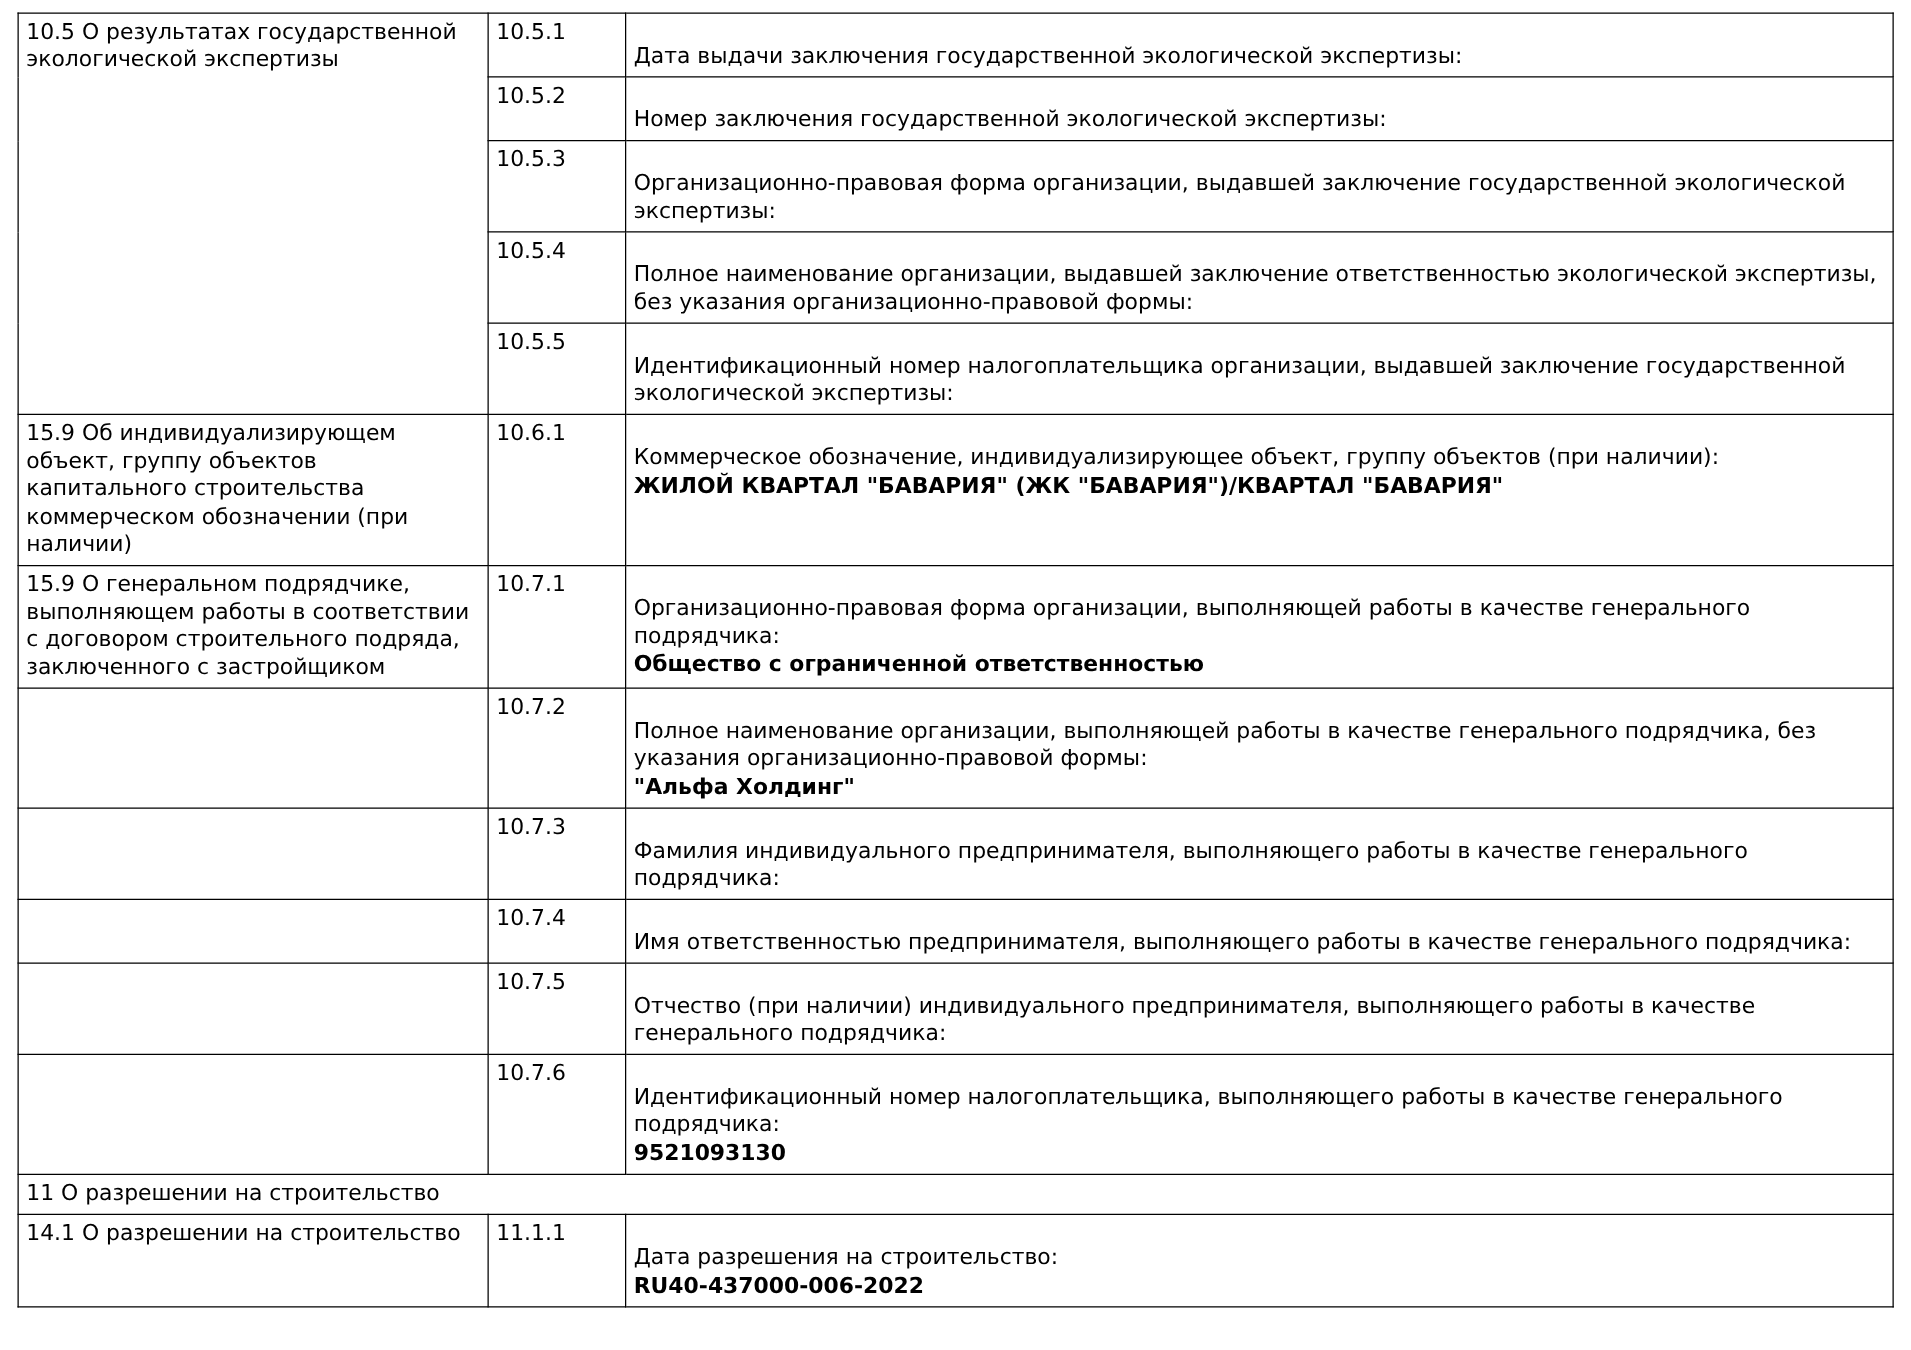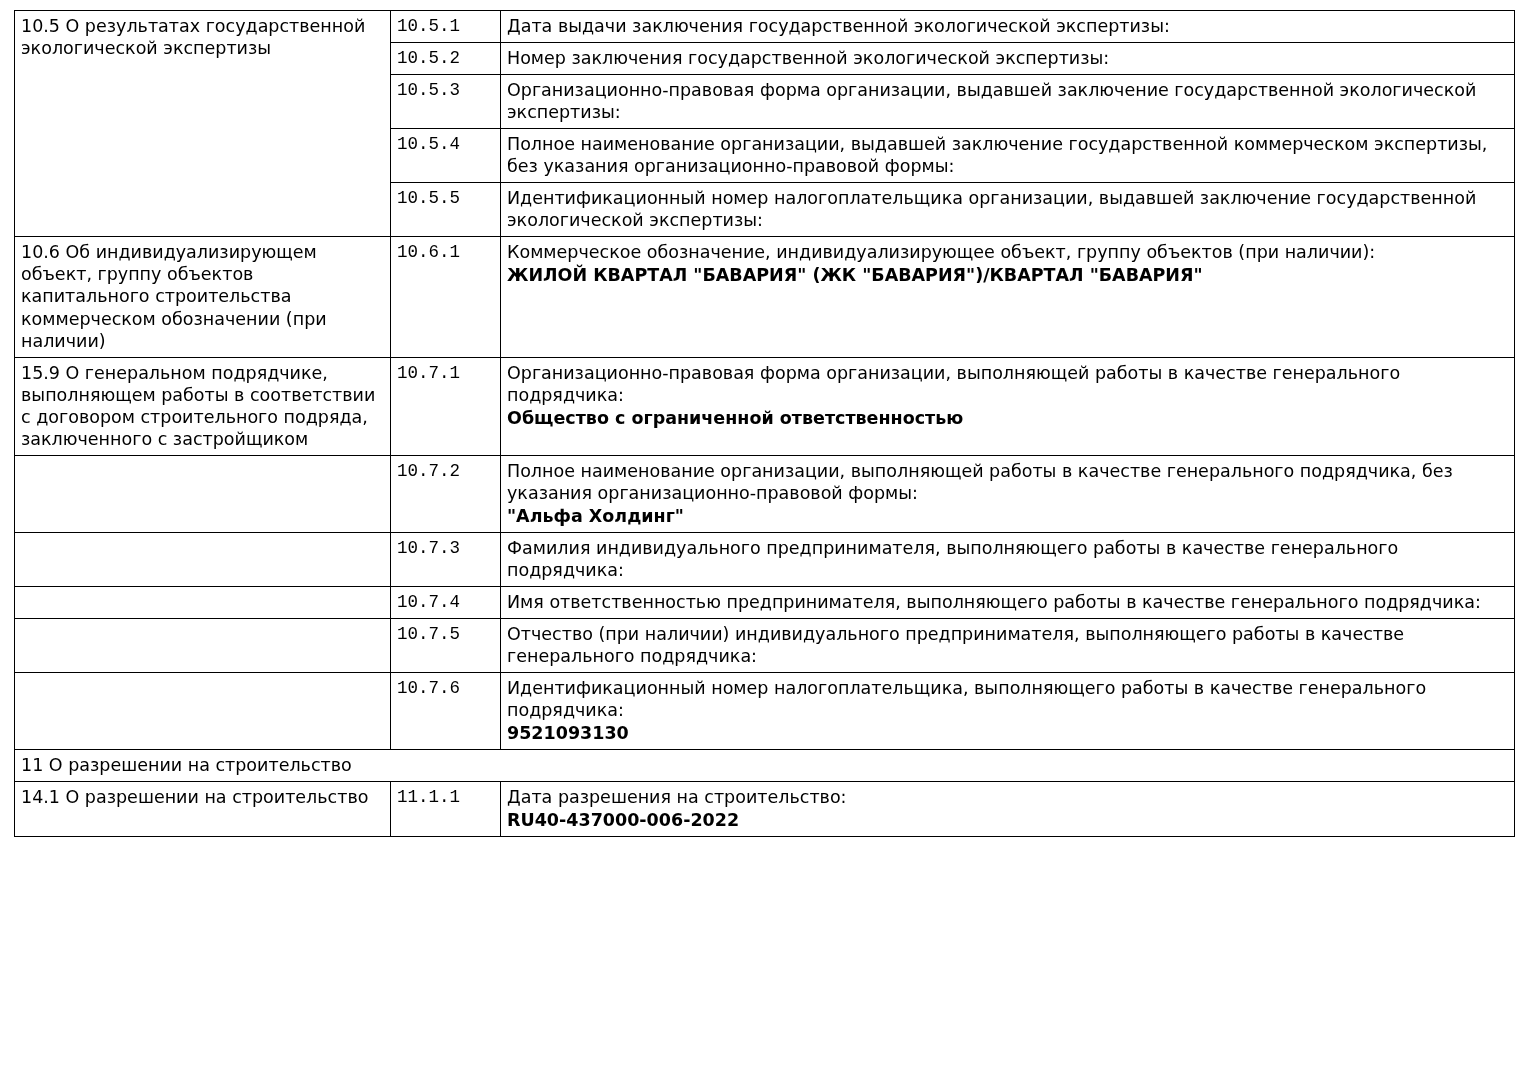--- a/index.html
+++ b/index.html
@@ -28,29 +28,29 @@
     vertical-align: top;
     padding: 4px 6px 5px 6px;
     font-size: 17.5px;
     line-height: 1.26;
   }
   col.c-section { width: 376px; }
   col.c-code    { width: 110px; }
   col.c-body    { width: 1014px; }
 
   td.section-cell { vertical-align: top; }
-  td.code-cell { vertical-align: middle; font-family: Liberation Mono, monospace; }
+  td.code-cell { vertical-align: middle; }
   td.body-cell { vertical-align: middle; }
 
   .val {
     font-weight: bold;
     display: block;
     margin-top: 1px;
   }
-  .label { display: block; }
+  .label { display: block; margin-top: 19px; }
 
   td.full-row {
     vertical-align: middle;
   }
 </style>
 </head>
 <body>
 
 <div class="page">
   <table class="decl">
@@ -79,33 +79,33 @@
       <tr>
         <td class="code-cell">10.5.3</td>
         <td class="body-cell">
           <span class="label">Организационно-правовая форма организации, выдавшей заключение государственной экологической экспертизы:</span>
         </td>
       </tr>
 
       <tr>
         <td class="code-cell">10.5.4</td>
         <td class="body-cell">
-          <span class="label">Полное наименование организации, выдавшей заключение государственной коммерческом экспертизы, без указания организационно-правовой формы:</span>
+          <span class="label">Полное наименование организации, выдавшей заключение ответственностью экологической экспертизы, без указания организационно-правовой формы:</span>
         </td>
       </tr>
 
       <tr>
         <td class="code-cell">10.5.5</td>
         <td class="body-cell">
           <span class="label">Идентификационный номер налогоплательщика организации, выдавшей заключение государственной экологической экспертизы:</span>
         </td>
       </tr>
 
       <tr>
-        <td class="section-cell">10.6 Об индивидуализирующем объект, группу объектов капитального строительства коммерческом обозначении (при наличии)</td>
+        <td class="section-cell">15.9 Об индивидуализирующем объект, группу объектов капитального строительства коммерческом обозначении (при наличии)</td>
         <td class="code-cell">10.6.1</td>
         <td class="body-cell">
           <span class="label">Коммерческое обозначение, индивидуализирующее объект, группу объектов (при наличии):</span>
           <span class="val">ЖИЛОЙ КВАРТАЛ "БАВАРИЯ" (ЖК "БАВАРИЯ")/КВАРТАЛ "БАВАРИЯ"</span>
         </td>
       </tr>
 
       <tr>
         <td class="section-cell">15.9 О генеральном подрядчике, выполняющем работы в соответствии с договором строительного подряда, заключенного с застройщиком</td>
         <td class="code-cell">10.7.1</td>

